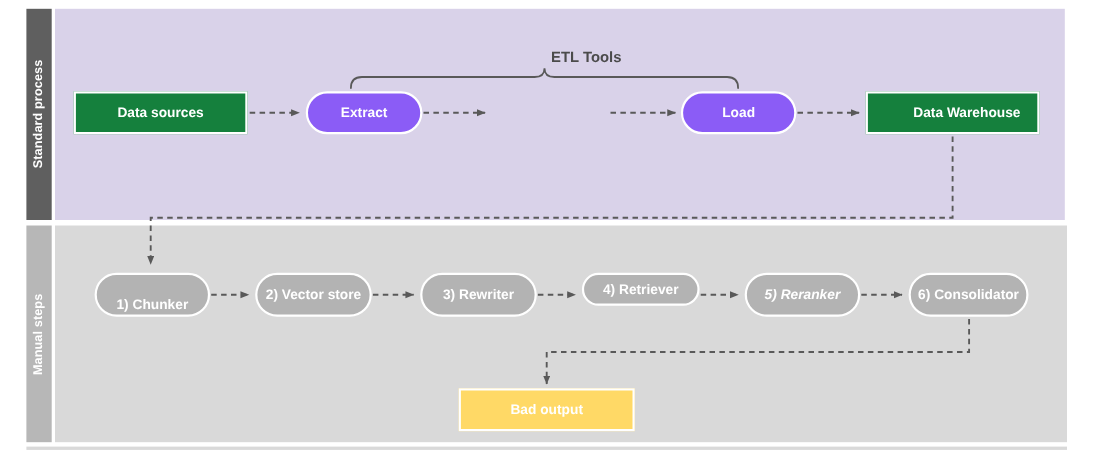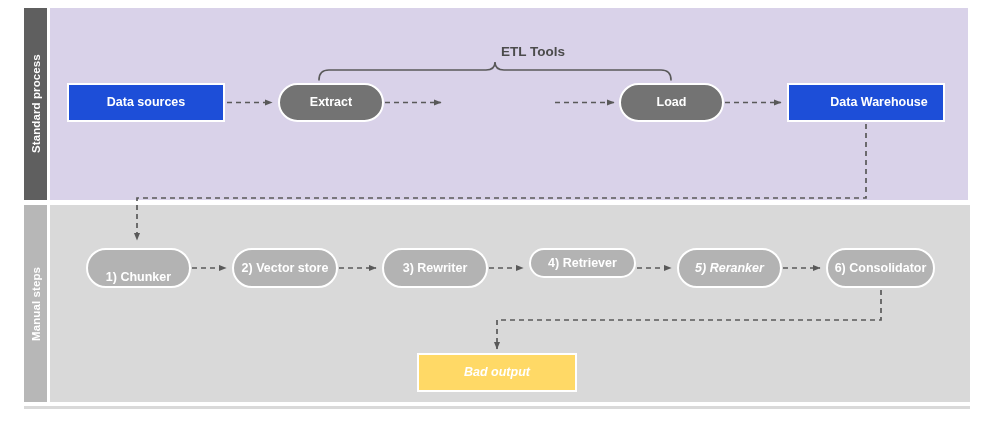--- a/index.html
+++ b/index.html
@@ -62,22 +62,22 @@
     color: #ffffff;
     font-weight: bold;
     font-size: 12.5px;
     line-height: 1.15;
     padding: 2px 6px;
     border: 2px solid #ffffff;
   }
   .node.rect   { border-radius: 0; }
   .node.pill   { border-radius: 999px; }
 
-  .fill-gray-dark  { background: #1d4ed8; text-align: right; }
-  .fill-magenta    { background: #737373; }
+  .fill-gray-dark  { background: #15803d; text-align: right; }
+  .fill-magenta    { background: #8b5cf6; }
   .fill-gray-mid   { background: #b3b3b3; }
   .fill-yellow     { background: #ffd966; }
 
   
   #etl-label {
     position: absolute;
     left: 425px;
     top: 44px;
     width: 140px;
     text-align: right;
@@ -173,17 +173,17 @@
   </div>
 
   <div class="node pill fill-gray-mid" style="left:677px; top:248px; width:105px; height:40px;font-style:italic;">
     <span>5) Reranker</span>
   </div>
 
   <div class="node pill fill-gray-mid" style="left:826px; top:248px; width:109px; height:40px;">
     <span>6) Consolidator</span>
   </div>
 
-  <div class="node rect fill-yellow" style="left:417px; top:353px; width:160px; height:39px;font-style:italic;">
+  <div class="node rect fill-yellow" style="left:417px; top:353px; width:160px; height:39px;">
     <span>Bad output</span>
   </div>
 
 </div>
 
 </body></html>

